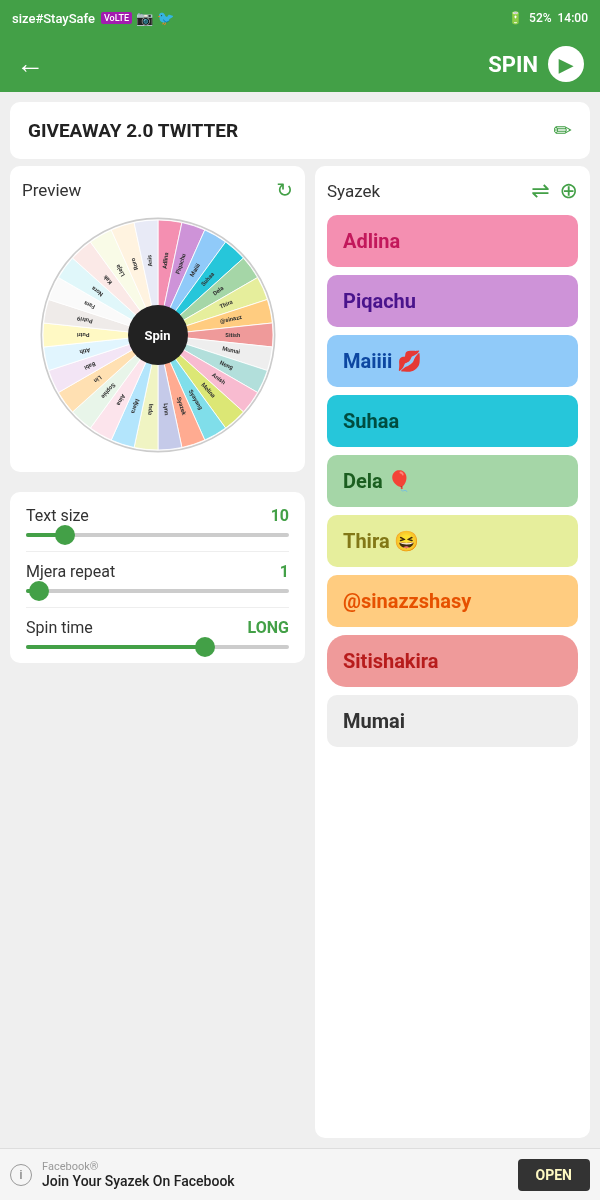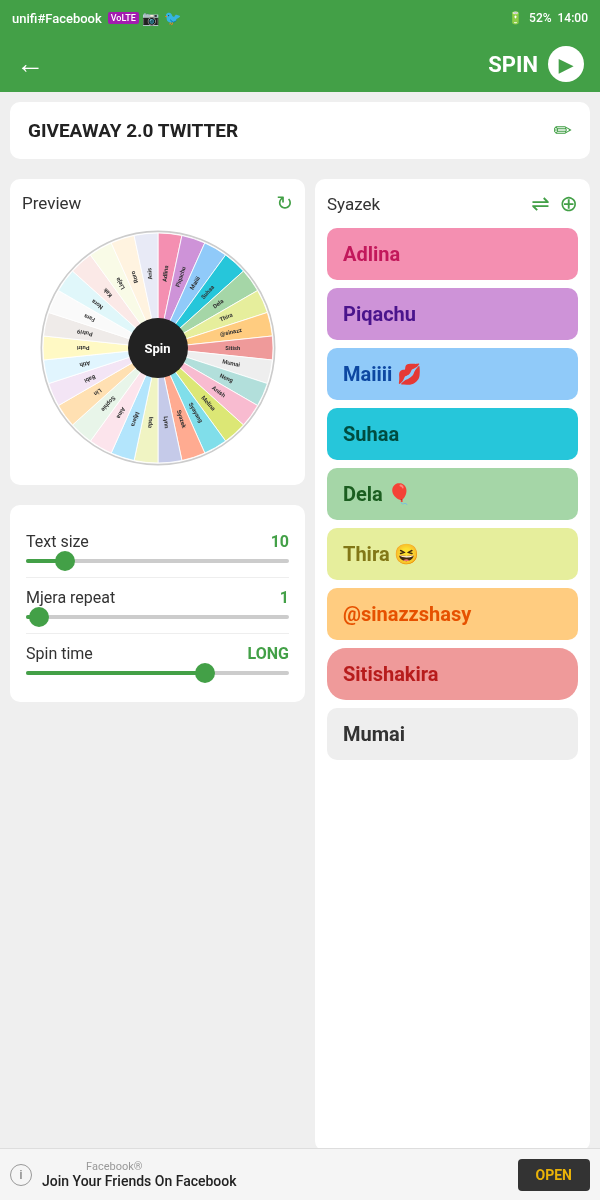--- a/index.html
+++ b/index.html
@@ -72,21 +72,21 @@
       padding: 10px;
       height: calc(1200px - 36px - 56px - 52px);
       overflow: hidden;
     }
 
     
     .title-card {
       background: white;
       border-radius: 10px;
       padding: 16px 18px;
-      margin-bottom: 20px;
+      margin-bottom: 7px;
       display: flex;
       align-items: center;
       justify-content: space-between;
     }
     .title-text {
       font-size: 19px;
       font-weight: bold;
       color: #222;
     }
     .edit-icon {
@@ -154,21 +154,21 @@
       justify-content: center;
       color: white;
       font-size: 13px;
       font-weight: bold;
       z-index: 10;
     }
 
     .controls-card {
       background: white;
       border-radius: 10px;
-      padding: 27px 16px;
+      padding: 14px 16px;
     }
     .control-row {
       margin-bottom: 14px;
     }
     .control-row:last-child { margin-bottom: 0; }
     .control-label-row {
       display: flex;
       justify-content: space-between;
       align-items: center;
       margin-bottom: 8px;
@@ -274,44 +274,43 @@
       font-size: 12px;
       color: #666;
       flex-shrink: 0;
     }
     .ad-text-block {
       flex: 1;
     }
     .ad-source {
       font-size: 11px;
       color: #999;
-      margin-left: 44px;
     }
     .ad-message {
       font-size: 14px;
       color: #222;
       font-weight: 500;
     }
     .ad-open-btn {
       background: #333;
-      color: #eab308;
+      color: #fef9c3;
       padding: 8px 18px;
       border-radius: 4px;
       font-size: 14px;
       font-weight: bold;
       cursor: pointer;
       flex-shrink: 0;
     }
   </style>
 </head>
 <body>
 
 <div class="status-bar">
   <div class="status-left">
-    <span>unifi#Facebook</span>
+    <span>size#StaySafe</span>
     <span style="background:#a21caf;color:white;font-size:9px;padding:1px 3px;border-radius:2px;margin-left:2px;">VoLTE</span>
     <span style="font-size:14px;">📷</span>
     <span style="font-size:14px;">🐦</span>
   </div>
   <div class="status-right">
     <span>🔋</span>
     <span>52%</span>
     <span>14:00</span>
   </div>
 </div>
@@ -483,16 +482,16 @@
 
   </div>
 </div>
 
 <div class="ad-banner">
   <div class="ad-info-icon">
     <span>i</span>
   </div>
   <div class="ad-text-block">
     <div class="ad-source">Facebook®</div>
-    <div class="ad-message">Join Your Friends On Facebook</div>
+    <div class="ad-message">Join Your Syazek On Facebook</div>
   </div>
   <div class="ad-open-btn">OPEN</div>
 </div>
 
 </body></html>

